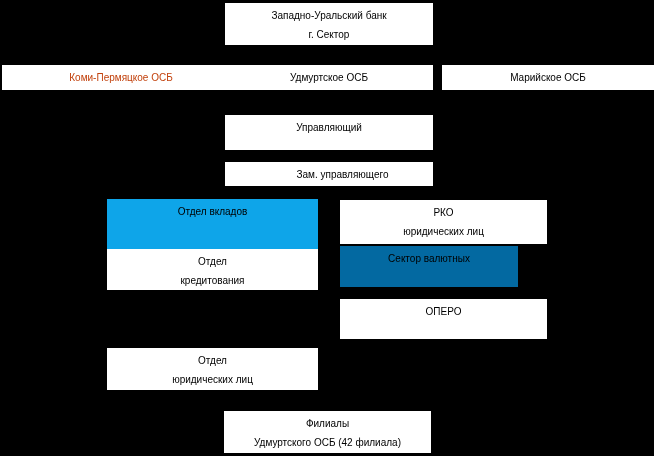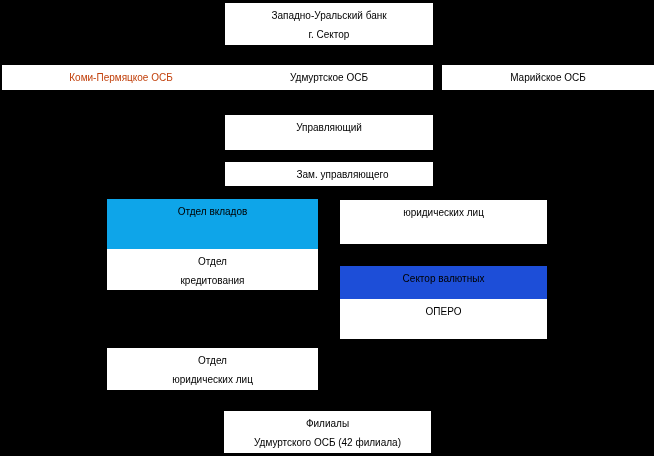--- a/index.html
+++ b/index.html
@@ -54,27 +54,28 @@
     <div class="org-node" style="left: 225px; top: 115px; width: 208px; height: 35px; background: rgb(255, 255, 255); color: rgb(0, 0, 0);">
       <div class="org-node-line">Управляющий</div>
     </div>
     <div class="org-node" style="left: 225px; top: 162px; width: 208px; height: 24px; background: rgb(255, 255, 255); color: rgb(0, 0, 0); padding-left: 27px;">
       <div class="org-node-line">Зам. управляющего</div>
     </div>
     <div class="org-node" style="left: 107px; top: 199px; width: 211px; height: 56px; background: #0ea5e9; color: rgb(0, 0, 0);">
       <div class="org-node-line">Отдел вкладов</div>
     </div>
     <div class="org-node" style="left: 340px; top: 200px; width: 207px; height: 44px; background: rgb(255, 255, 255); color: rgb(0, 0, 0);">
+      <div class="org-node-line">РКО</div>
       <div class="org-node-line">юридических лиц</div>
     </div>
     <div class="org-node" style="left: 107px; top: 249px; width: 211px; height: 41px; background: rgb(255, 255, 255); color: rgb(0, 0, 0);">
       <div class="org-node-line">Отдел</div>
       <div class="org-node-line">кредитования</div>
     </div>
-    <div class="org-node" style="left: 340px; top: 266px; width: 207px; height: 41px; background: #1d4ed8; color: rgb(0, 0, 0);">
+    <div class="org-node" style="left: 340px; top: 246px; width: 178px; height: 41px; background: #0369a1; color: rgb(0, 0, 0);">
       <div class="org-node-line">Сектор валютных</div>
     </div>
     <div class="org-node" style="left: 340px; top: 299px; width: 207px; height: 40px; background: rgb(255, 255, 255); color: rgb(0, 0, 0);">
       <div class="org-node-line">ОПЕРО</div>
     </div>
     <div class="org-node" style="left: 107px; top: 348px; width: 211px; height: 42px; background: rgb(255, 255, 255); color: rgb(0, 0, 0);">
       <div class="org-node-line">Отдел</div>
       <div class="org-node-line">юридических лиц</div>
     </div>
     <div class="org-node" style="left: 224px; top: 411px; width: 207px; height: 42px; background: rgb(255, 255, 255); color: rgb(0, 0, 0);">

